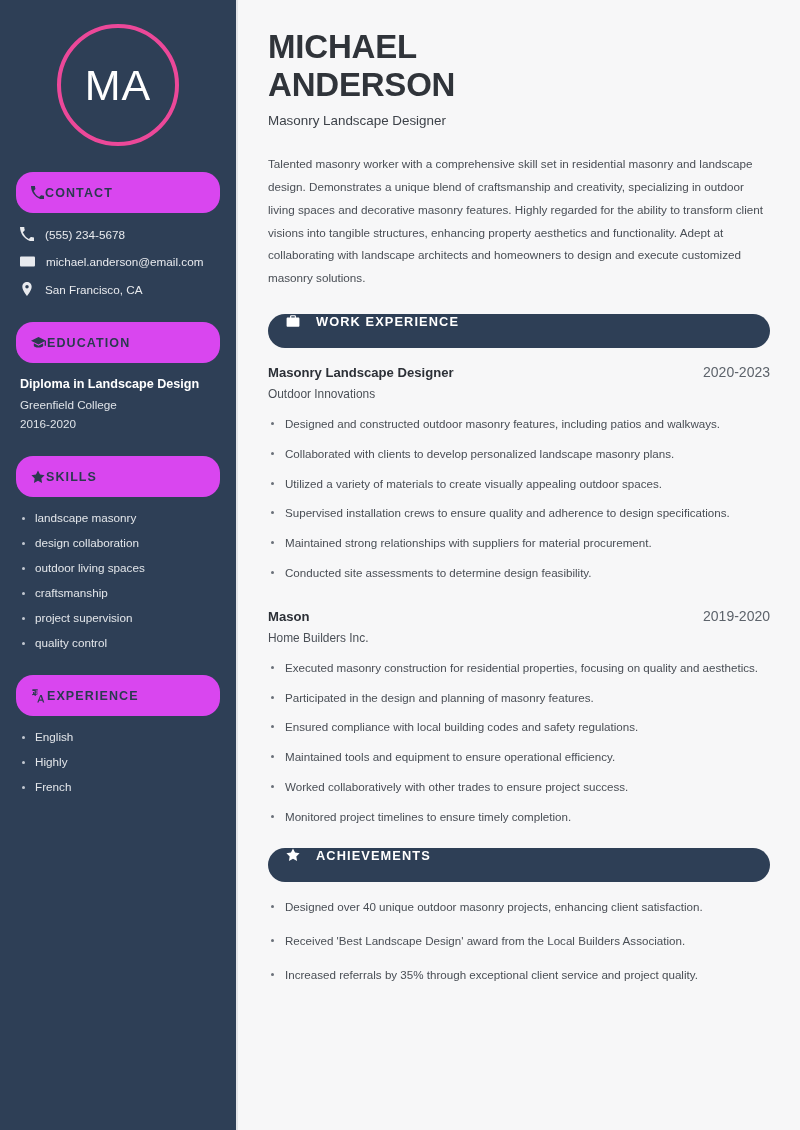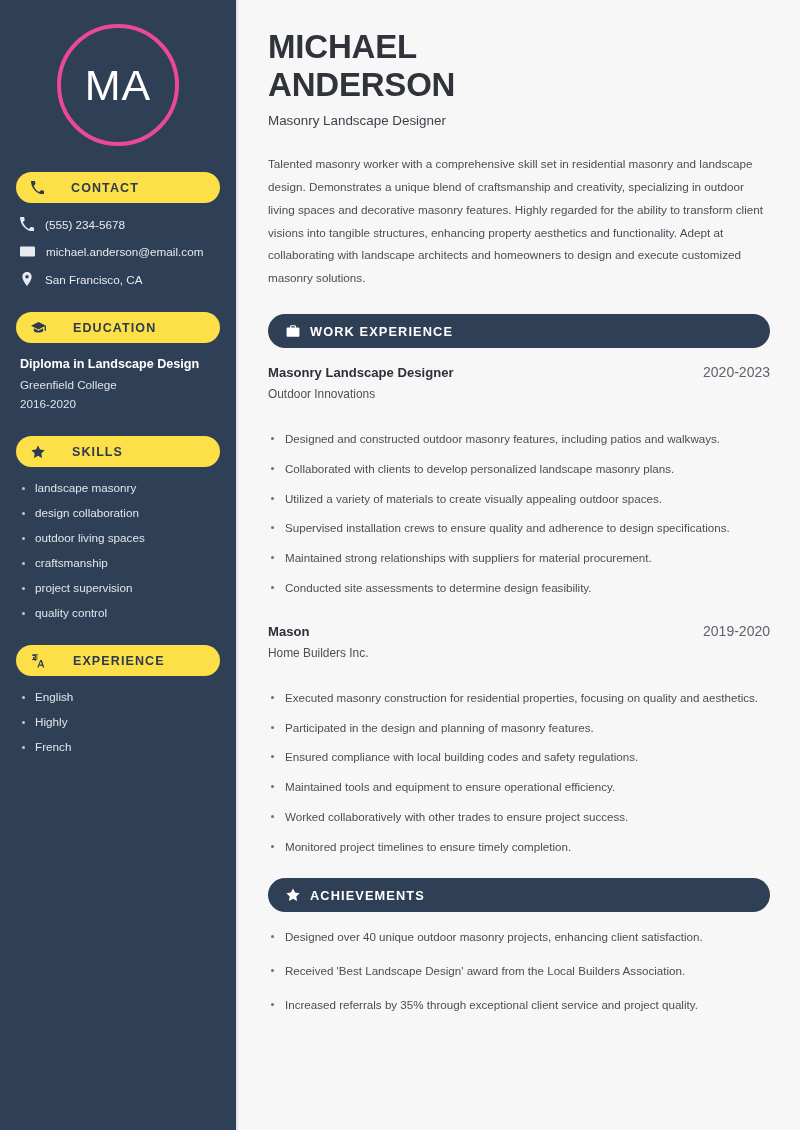--- a/index.html
+++ b/index.html
@@ -22,24 +22,24 @@
   .avatar {
     width: 122px; height: 122px; border-radius: 50%;
     border: 4px solid #ec4899;
     display: flex; align-items: center; justify-content: center;
   }
   .avatar-initials {
     font-size: 43px; font-weight: 400; letter-spacing: 1px; color: #ffffff;
   }
 
   .pill {
-    background: #fde047; color: #2b3a4f;
-    border-radius: 17px; height: 31px;
+    background: #d946ef; color: #2b3a4f;
+    border-radius: 17px; height: 41px;
     display: flex; align-items: center;
-    padding: 0 15px; gap: 27px;
+    padding: 0 15px; gap: 1px;
     margin-bottom: 14px;
   }
   .pill-label {
     font-size: 12.5px; font-weight: 700; letter-spacing: 1.1px;
   }
   .pill svg { flex: 0 0 auto; display: block; }
 
   .contact-list { margin-bottom: 26px; }
   .contact-row {
     display: flex; align-items: center; gap: 11px;
@@ -75,33 +75,33 @@
   }
   .job-title { font-size: 13.4px; color: #3d4249; margin-top: 10px; }
   .summary {
     font-size: 11.7px; line-height: 1.95; color: #494e55;
     margin-top: 25px; margin-bottom: 24px; text-align: left;
   }
 
   .sec-bar {
     background: #2e3f56; color: #ffffff;
     border-radius: 19px; height: 34px;
-    display: flex; align-items: center; gap: 10px;
+    display: flex; align-items: flex-start; gap: 16px;
     padding: 0 18px; margin-bottom: 16px;
   }
   .sec-bar-label { font-size: 12.8px; font-weight: 700; letter-spacing: 1.1px; }
   .sec-bar svg { flex: 0 0 auto; display: block; }
 
   .job { margin-bottom: 4px; }
   .job-head { display: flex; align-items: baseline; justify-content: space-between; }
   .job-role { font-size: 13.1px; font-weight: 700; color: #2c3037; }
   .job-dates { font-size: 14px; color: #5d636b; white-space: nowrap; }
   .job-company { font-size: 11.9px; color: #4b5057; margin-top: 7px; }
 
-  .bullets { list-style: none; margin-top: 29px; }
+  .bullets { list-style: none; margin-top: 14px; }
   .bullets li {
     position: relative; padding-left: 17px; margin-bottom: 11px;
     font-size: 11.6px; line-height: 1.62; color: #494e55;
   }
   .bullets li::before {
     content: ""; position: absolute; left: 3px; top: 7px;
     width: 3px; height: 3px; border-radius: 50%; background: #6a7079;
   }
   .job + .job { margin-top: 25px; }
   .ach-gap { margin-top: 22px; }

